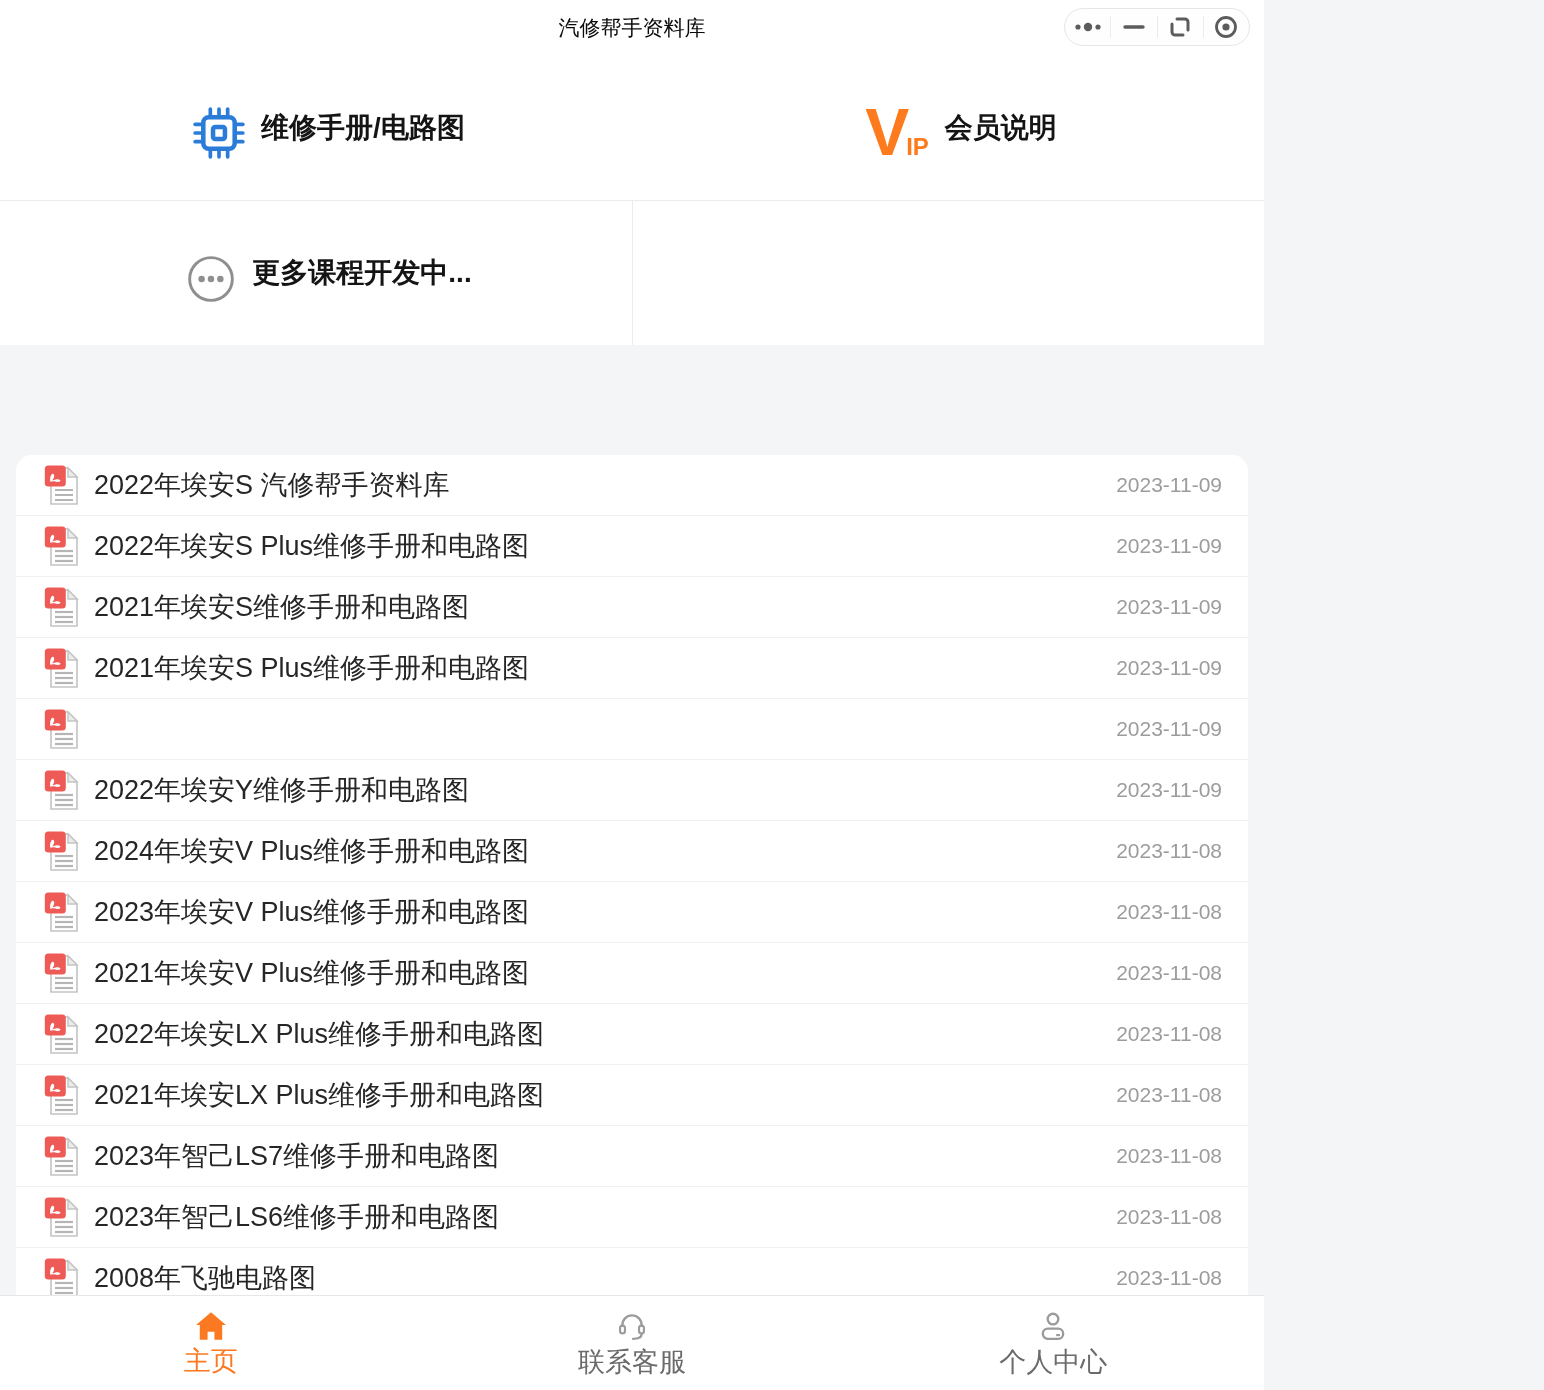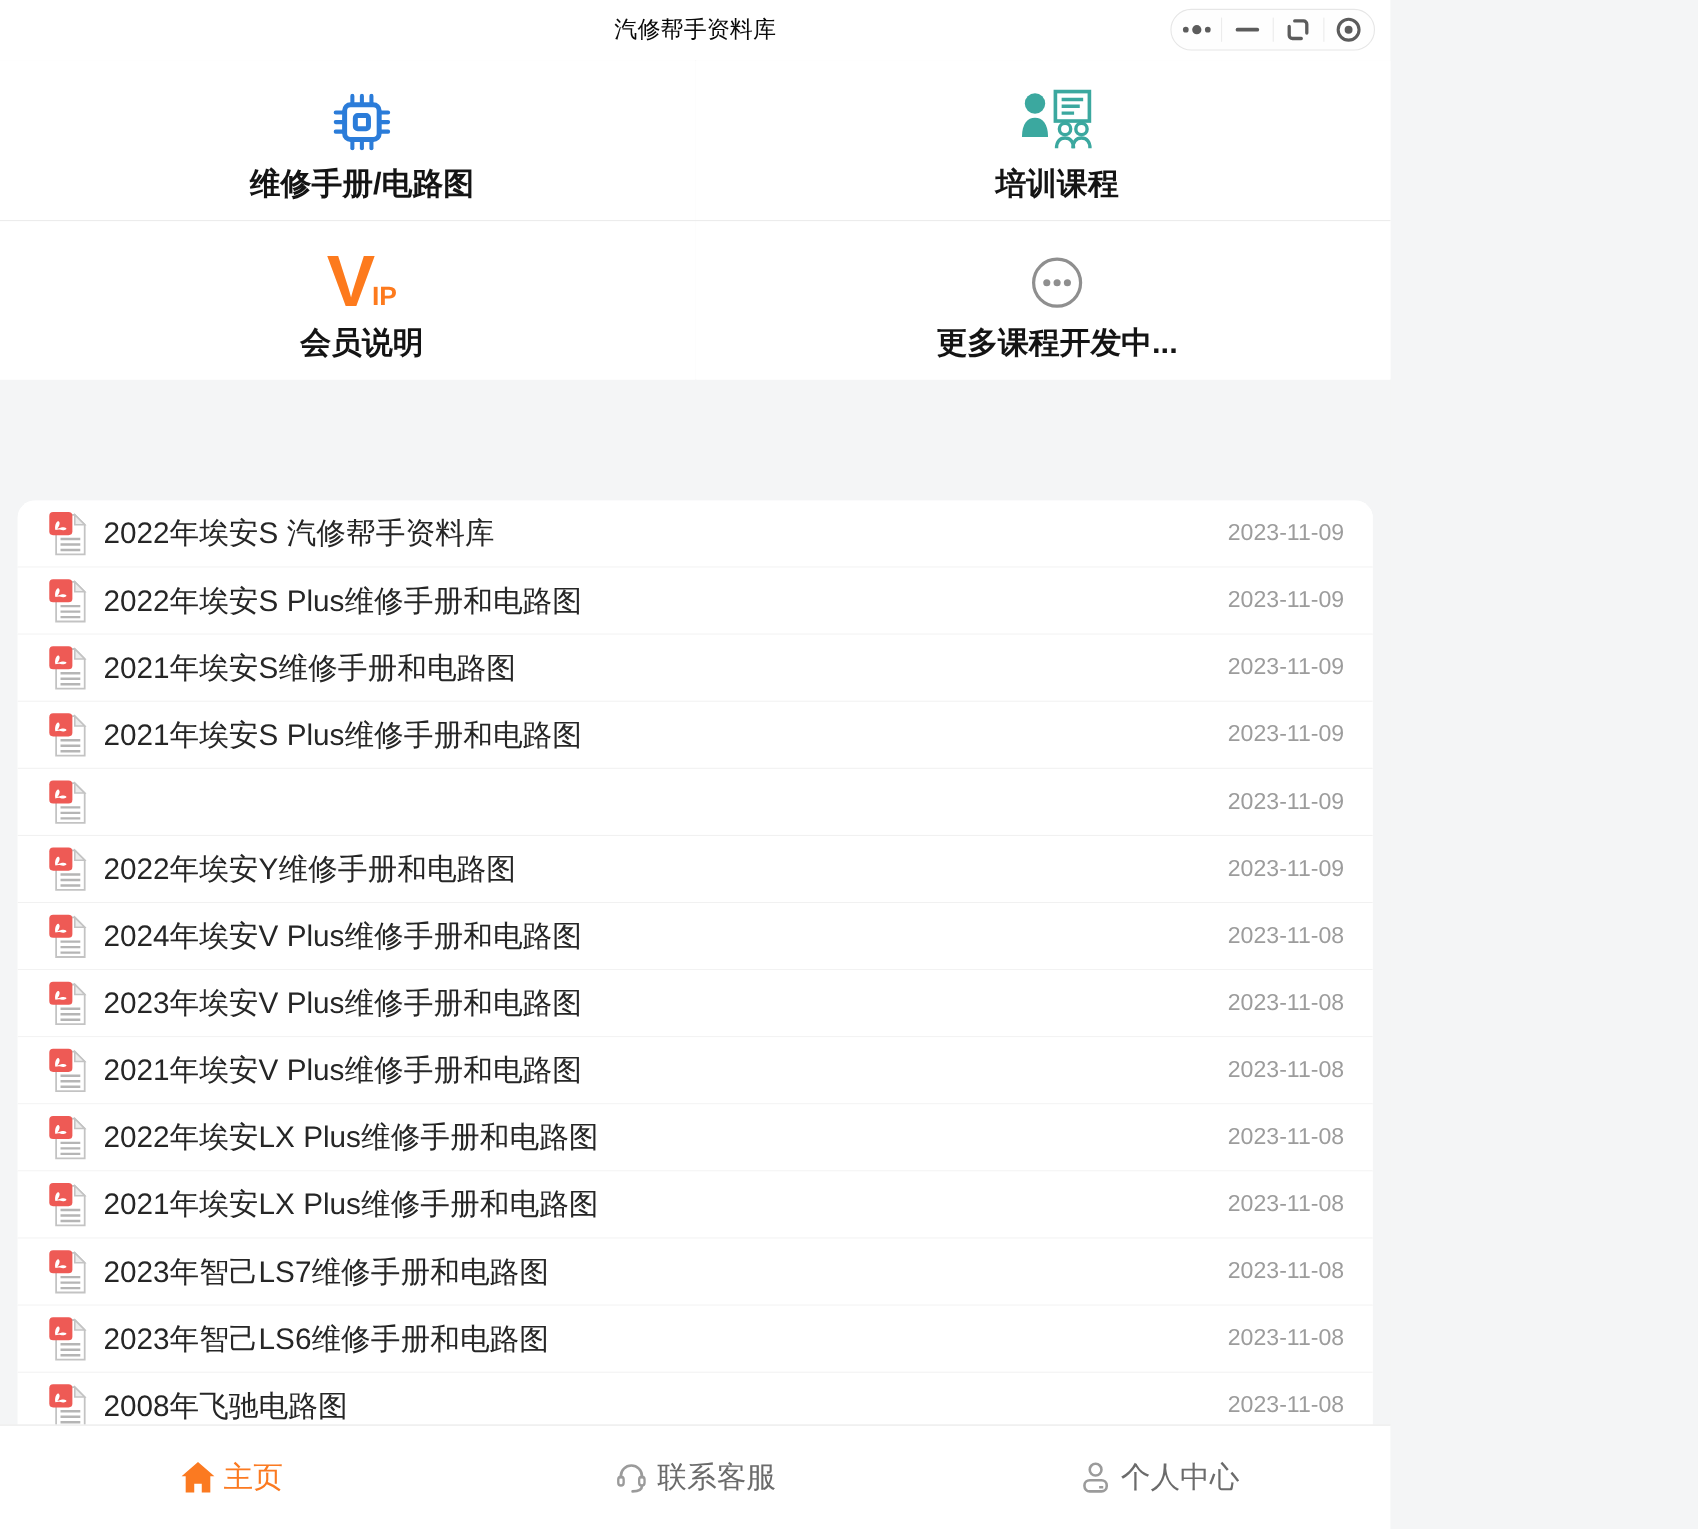--- a/index.html
+++ b/index.html
@@ -16,21 +16,21 @@
   .capsule .cbtn { flex:1; height:100%; border:none; background:transparent; display:flex;
                    align-items:center; justify-content:center; cursor:pointer; padding:0; }
   .capsule .sep { width:1px; height:22px; background:#ececec; }
   .capsule svg { display:block; }
 
   
   .grid { position:relative; height:290px; background:#fff; display:grid;
           grid-template-columns:1fr 1fr; grid-template-rows:145px 145px; }
   .grid::before { content:""; position:absolute; left:50%; top:0; bottom:0; width:1px; background:#ececec; }
   .grid::after  { content:""; position:absolute; top:50%; left:0; right:0; height:1px; background:#ececec; }
-  .cell { display:flex; flex-direction:column; align-items:center; justify-content:center;
+  .cell { display:flex; flex-direction:row; align-items:center; justify-content:center;
           gap:16px; cursor:pointer; background:#fff; position:relative; z-index:0;padding-left:26px; }
   .cell .iconbox { height:62px; display:flex; align-items:flex-end; justify-content:center; }
   .cell .glabel { font-size:28px; font-weight:700; color:#141414; line-height:1; }
   .viplogo { display:flex; align-items:flex-end; color:var(--vip,#fd7a1d); line-height:0.8; }
   .viplogo .v  { font-size:66px; font-weight:900; }
   .viplogo .ip { font-size:24px; font-weight:800; margin-left:-3px; margin-bottom:2px;text-align:right; }
 
   
   .recent-head { margin:0 16px; height:110px; display:flex; align-items:center; padding:14px 10px 0 0; }
   .recent-head .bar { width:6px; height:30px; background:var(--accent,#fb7a21); margin-right:24px; border-radius:1px; }
@@ -44,21 +44,21 @@
           border-radius:16px 16px 0 0; overflow:hidden; }
   .row { height:61px; display:flex; align-items:center; padding:0 26px 0 28px;
          border-bottom:1px solid #f1f1f1; cursor:pointer; background:#fff; }
   .row .pdfic { width:36px; height:42px; margin-right:14px; flex:0 0 auto; }
   .row .rtitle { font-size:27px; color:#262626; white-space:nowrap; overflow:hidden; }
   .row .rdate { margin-left:auto; font-size:21px; color:var(--dategray,#9c9c9c); flex:0 0 auto; }
 
   
   .tabbar { position:absolute; left:0; right:0; bottom:0; height:95px; background:#fff;
             border-top:1px solid #e7e7e7; display:flex; z-index:5; }
-  .tab { flex:1; display:flex; align-items:center; justify-content:center;
+  .tab { flex:1; display:flex; flex-direction:column; align-items:center; justify-content:center;
          gap:7px; cursor:pointer; }
   .tab .tlabel { font-size:27px; color:#6b6b6b; line-height:1; }
   .tab.active .tlabel { color:var(--accent,#fb7a21); }
 </style>
 </head>
 <body>
 
 <div class="app">
 
   <header class="titlebar">
@@ -113,37 +113,20 @@
               <line x1="40" y1="24" x2="46" y2="24"></line>
               <line x1="40" y1="32" x2="46" y2="32"></line>
           </g>
           <rect x="9.5" y="9.5" width="29" height="29" rx="5" stroke="#2b7cd9" stroke-width="4.2"></rect>
           <rect x="18.5" y="18.5" width="11" height="11" rx="2" stroke="#2b7cd9" stroke-width="4.2"></rect>
         </svg>
       </div>
       <div class="glabel">维修手册/电路图</div>
     </div>
 
-    <div class="cell">
-      <div class="iconbox">
-        <svg width="68" height="56" viewBox="0 0 66 54" fill="none">
-          <rect x="31.5" y="2" width="30" height="26" stroke="#3ba89f" stroke-width="3.2"></rect>
-          <line x1="37" y1="9" x2="56" y2="9" stroke="#3ba89f" stroke-width="3"></line>
-          <line x1="37" y1="15" x2="53" y2="15" stroke="#3ba89f" stroke-width="3"></line>
-          <line x1="37" y1="21" x2="48" y2="21" stroke="#3ba89f" stroke-width="3"></line>
-          <circle cx="13.5" cy="12.5" r="9" fill="#3ba89f"></circle>
-          <path d="M2 42 C2 30 7 25 13.5 25 C20 25 25 30 25 42 Z" fill="#3ba89f"></path>
-          <circle cx="40" cy="35" r="5" stroke="#3ba89f" stroke-width="3"></circle>
-          <path d="M32.5 52 C32.5 46 35.5 43 40 43 C44.5 43 47.5 46 47.5 52" stroke="#3ba89f" stroke-width="3"></path>
-          <circle cx="54.5" cy="35" r="5" stroke="#3ba89f" stroke-width="3"></circle>
-          <path d="M47 52 C47 46 50 43 54.5 43 C59 43 62 46 62 52" stroke="#3ba89f" stroke-width="3"></path>
-        </svg>
-      </div>
-      <div class="glabel">培训课程</div>
-    </div>
 
     <div class="cell">
       <div class="iconbox">
         <div class="viplogo">
           <span class="v">V</span>
             <span class="ip">IP</span>
         </div>
       </div>
       <div class="glabel">会员说明</div>
     </div>

